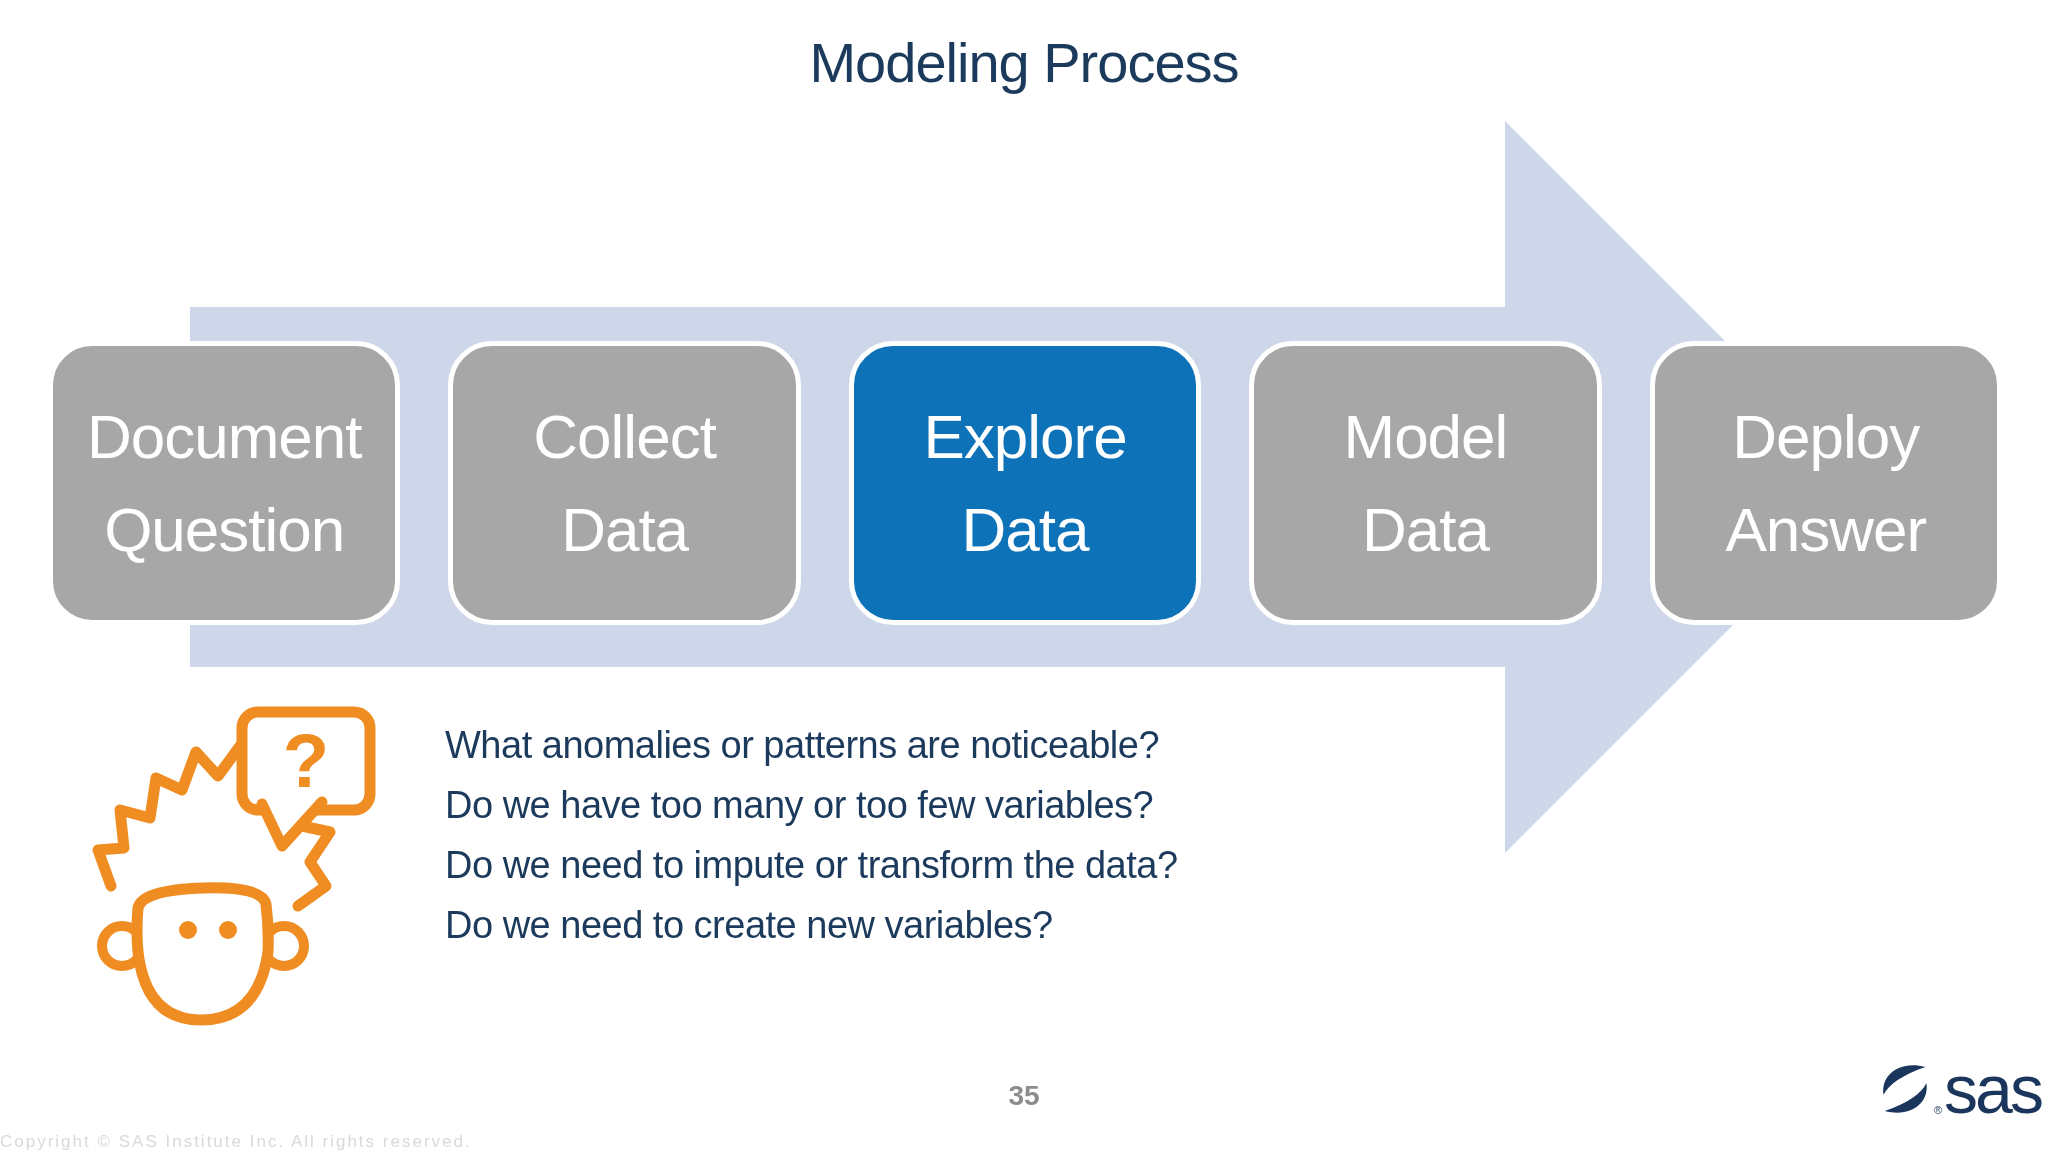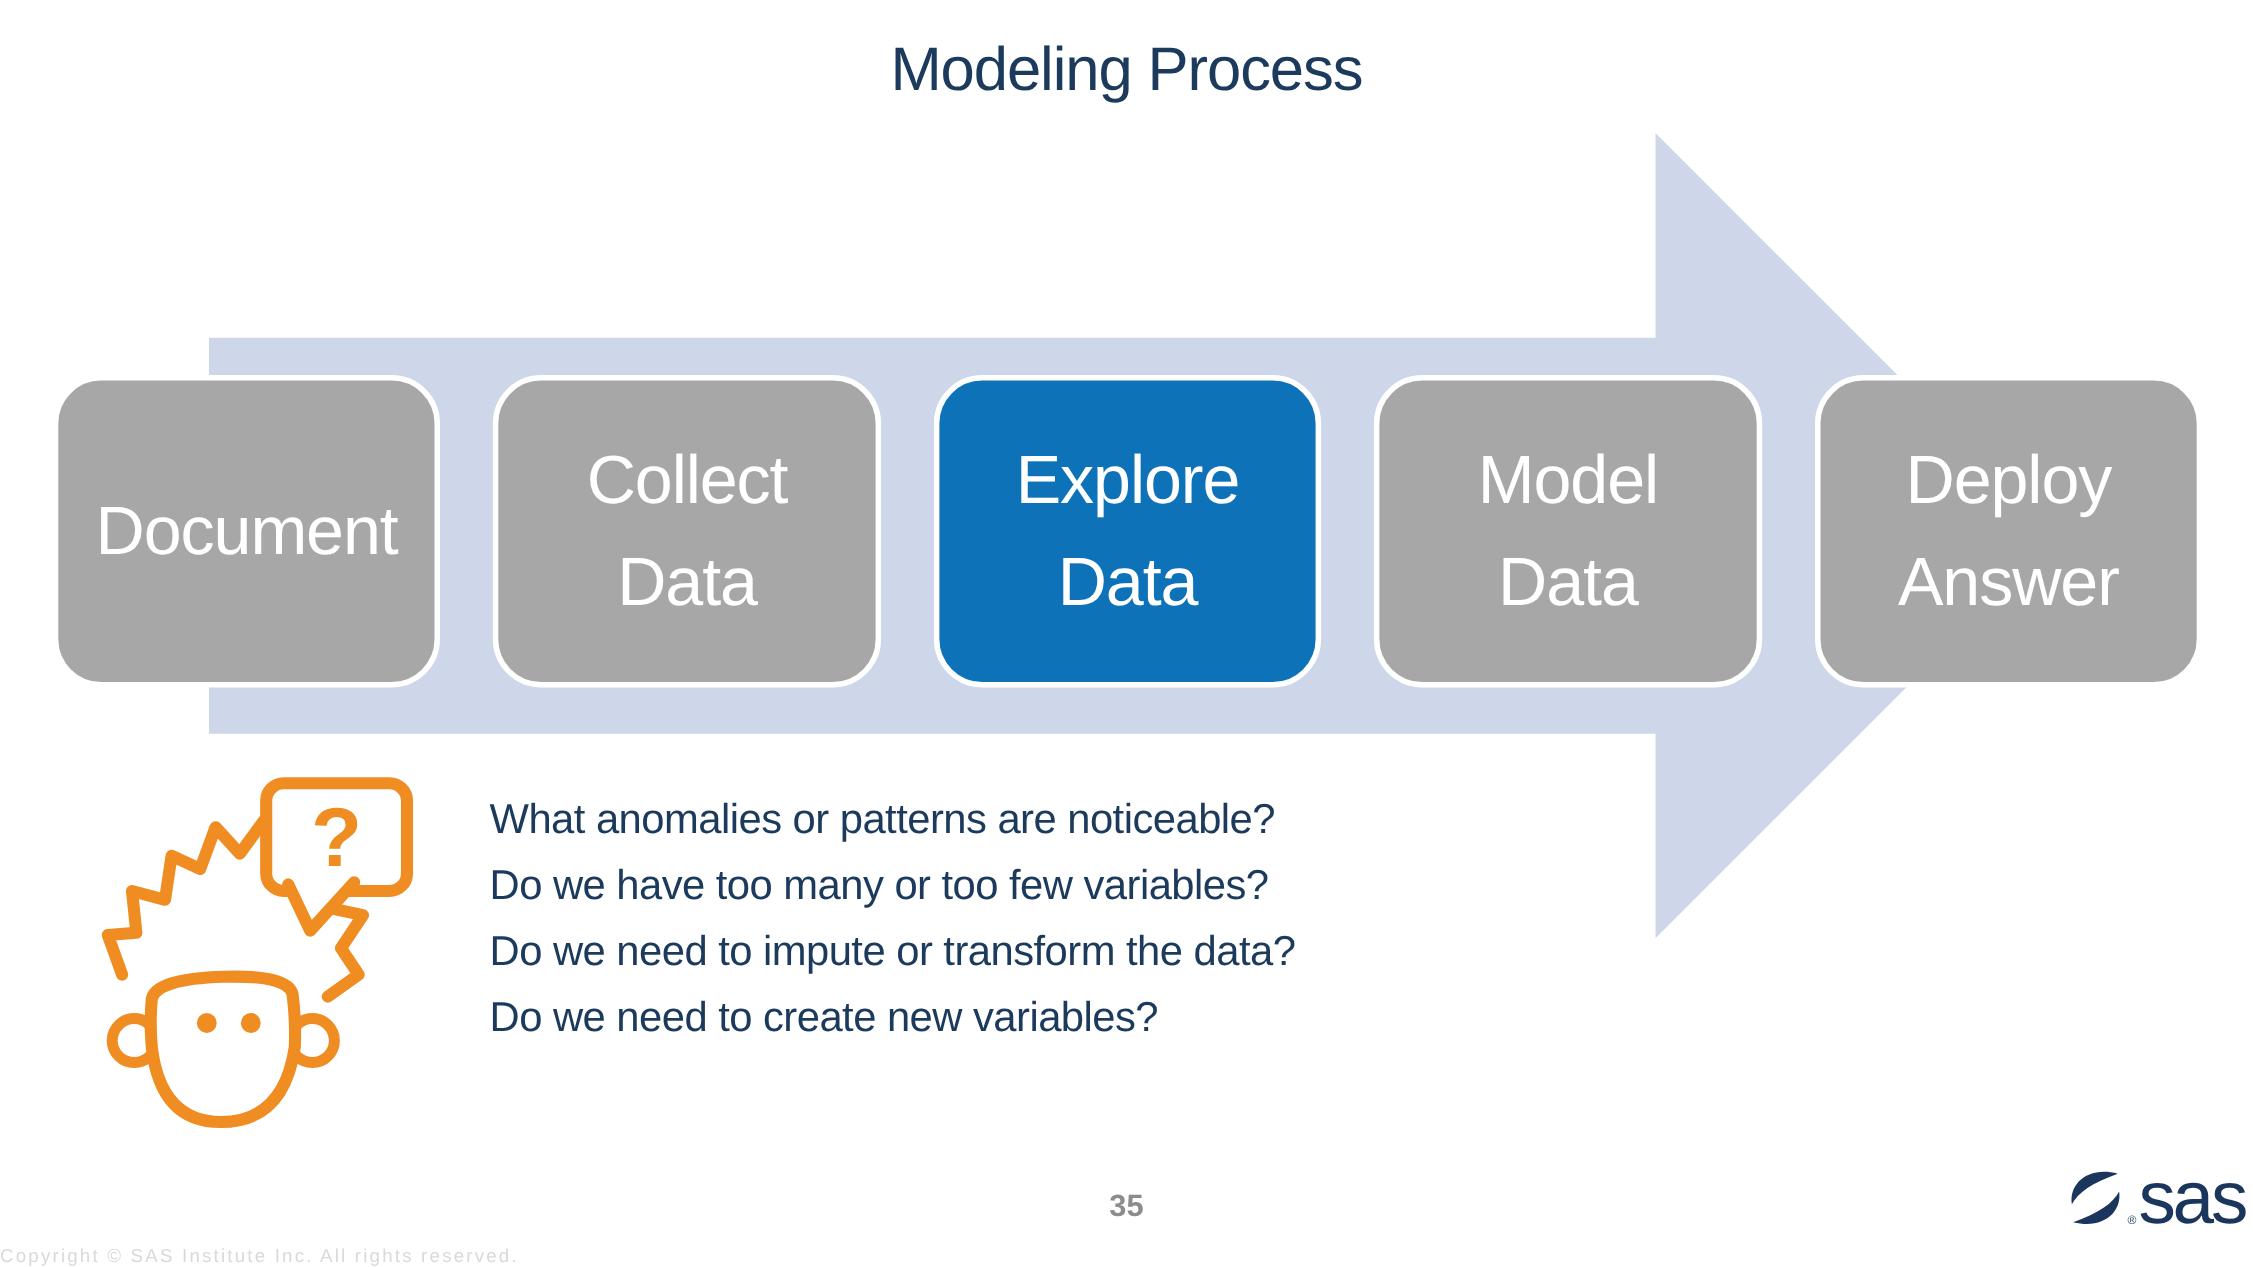--- a/index.html
+++ b/index.html
@@ -12,21 +12,21 @@
     --page-number-gray:#8C8C8C; --copyright-gray:#D9D9D9; --logo-navy:#1B365D;
   }
   .title{
     position:absolute;top:30px;left:0;width:100%;
     text-align:center;font-size:56px;letter-spacing:-1px;
     color:var(--navy);font-weight:400;
   }
   .arrow-svg{position:absolute;left:0;top:0;width:2048px;height:1152px;}
   .steps{
     position:absolute;left:48px;top:341px;width:1954px;height:284px;
-    display:flex;gap:48px;box-sizing:border-box;justify-content:center;
+    display:flex;gap:48px;box-sizing:border-box;
   }
   .step{
     flex:1 1 0;background:var(--step-gray);
     border:5px solid #ffffff;border-radius:44px;box-sizing:border-box;
     display:flex;flex-direction:column;align-items:center;justify-content:center;
     color:#ffffff;font-size:62px;line-height:1.5;text-align:center;
     letter-spacing:-1px;
   }
   .step.active{background:var(--step-active-blue);}
   .questions{
@@ -60,20 +60,21 @@
 
 <svg class="arrow-svg" viewBox="0 0 2048 1152" aria-hidden="true">
   <polygon points="190,307 1505,307 1505,121 1871,487 1505,853 1505,667 190,667" style="fill:var(--arrow-band)"></polygon>
 </svg>
 
 <div class="title">Modeling Process</div>
 
 <div class="steps">
   <div class="step">
     <span>Document</span>
+    <span>Question</span>
   </div>
   <div class="step">
     <span>Collect</span>
     <span>Data</span>
   </div>
   <div class="step active">
     <span>Explore</span>
     <span>Data</span>
   </div>
   <div class="step">

